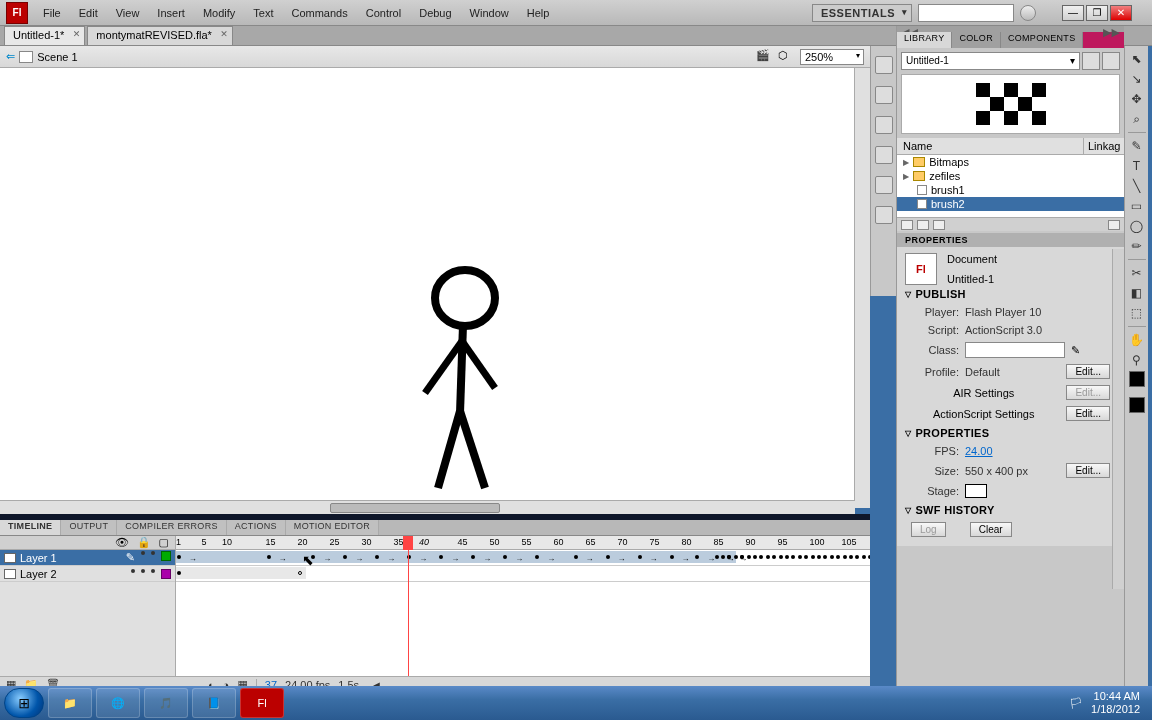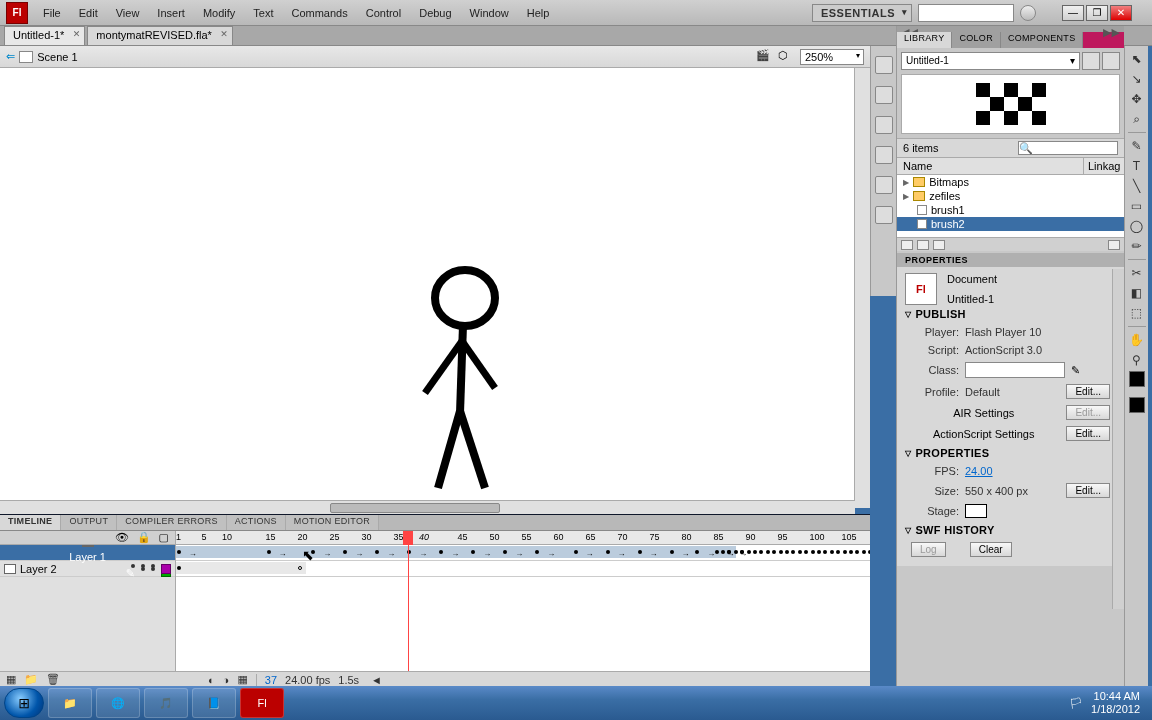--- a/index.html
+++ b/index.html
@@ -36,30 +36,30 @@
 
 .stage { position: absolute; top: 68px; left: 0; width: 870px; height: 440px; background: #fff; overflow: hidden; }
 .stage-scroll-right { position: absolute; top: 68px; left: 854px; width: 16px; height: 440px; background: #e0e0e0; border-left: 1px solid #aaa; }
 .stage-scroll-bottom { position: absolute; top: 500px; left: 0; width: 855px; height: 14px; background: #e0e0e0; border-top: 1px solid #aaa; }
 .stage-scroll-thumb-h { position: absolute; left: 330px; width: 170px; height: 10px; top: 2px; background: #bbb; border: 1px solid #888; border-radius: 2px; }
 
 
 .stickman { position: absolute; top: 195px; left: 420px; }
 
 
-.timeline-panel { position: absolute; top: 514px; left: 0; width: 870px; height: 172px; background: #d0d0d0; border-top: 1px solid #0f172a; }
+.timeline-panel { position: absolute; top: 514px; left: 0; width: 870px; height: 172px; background: #d0d0d0; border-top: 6px solid #0f172a; }
 .tl-tabs { display: flex; background: #b8b8b8; border-bottom: 1px solid #888; height: 16px; }
 .tl-tab { padding: 1px 8px; font-size: 9px; color: #333; border-right: 1px solid #aaa; background: #c0c0c0; letter-spacing: 0.3px; }
 .tl-tab.active { background: #d8d8d8; font-weight: bold; }
 
 .tl-body { display: flex; height: 140px; background: #fff; }
 .tl-layers { width: 176px; border-right: 1px solid #aaa; background: #e0e0e0; }
 .tl-layer-header { height: 14px; background: #d0d0d0; display: flex; align-items: center; justify-content: flex-end; gap: 8px; padding-right: 6px; font-size: 9px; border-bottom: 1px solid #aaa; }
 .tl-layer-row { height: 16px; display: flex; align-items: center; padding: 0 4px; border-bottom: 1px solid #ccc; gap: 4px; font-size: 10px; }
-.tl-layer-row.selected { background: #3a6ea5; color: #fff; flex-direction: column; }
+.tl-layer-row.selected { background: #3a6ea5; color: #fff; }
 .layer-icon { width: 12px; height: 10px; background: #fff; border: 1px solid #666; }
 .layer-dots { margin-left: auto; display: flex; gap: 6px; }
 .layer-dot { width: 4px; height: 4px; background: #333; border-radius: 50%; }
 .layer-color { width: 10px; height: 10px; }
 
 .tl-frames { flex: 1; overflow-x: auto; position: relative; background: #fff; }
 .tl-ruler { height: 14px; background: #e8e8e8; border-bottom: 1px solid #aaa; display: flex; position: relative; }
 .tl-ruler-num { position: absolute; font-size: 9px; top: 1px; }
 .tl-playhead { position: absolute; top: 0; width: 10px; height: 14px; background: #f44; }
 .tl-playhead-line { position: absolute; width: 1px; background: #f44; top: 14px; height: 126px; }
@@ -383,24 +383,20 @@
         <div></div>
         <div></div>
         <div></div>
       <div></div>
         <div></div>
         <div></div>
         <div></div>
         <div></div>
     </div>
   </div>
-  <div class="lib-count-row">
-    <span>6 items</span>
-    <div class="lib-search">🔍</div>
-  </div>
   <div class="lib-list-header">
     <div class="col-name">Name</div>
     <div class="col-link">Linkag</div>
   </div>
   <div class="lib-list">
     <div class="lib-item">
         <span class="lib-tri">▶</span>
         <div class="lib-folder-icon"></div>
         <span>Bitmaps</span>
       </div>

